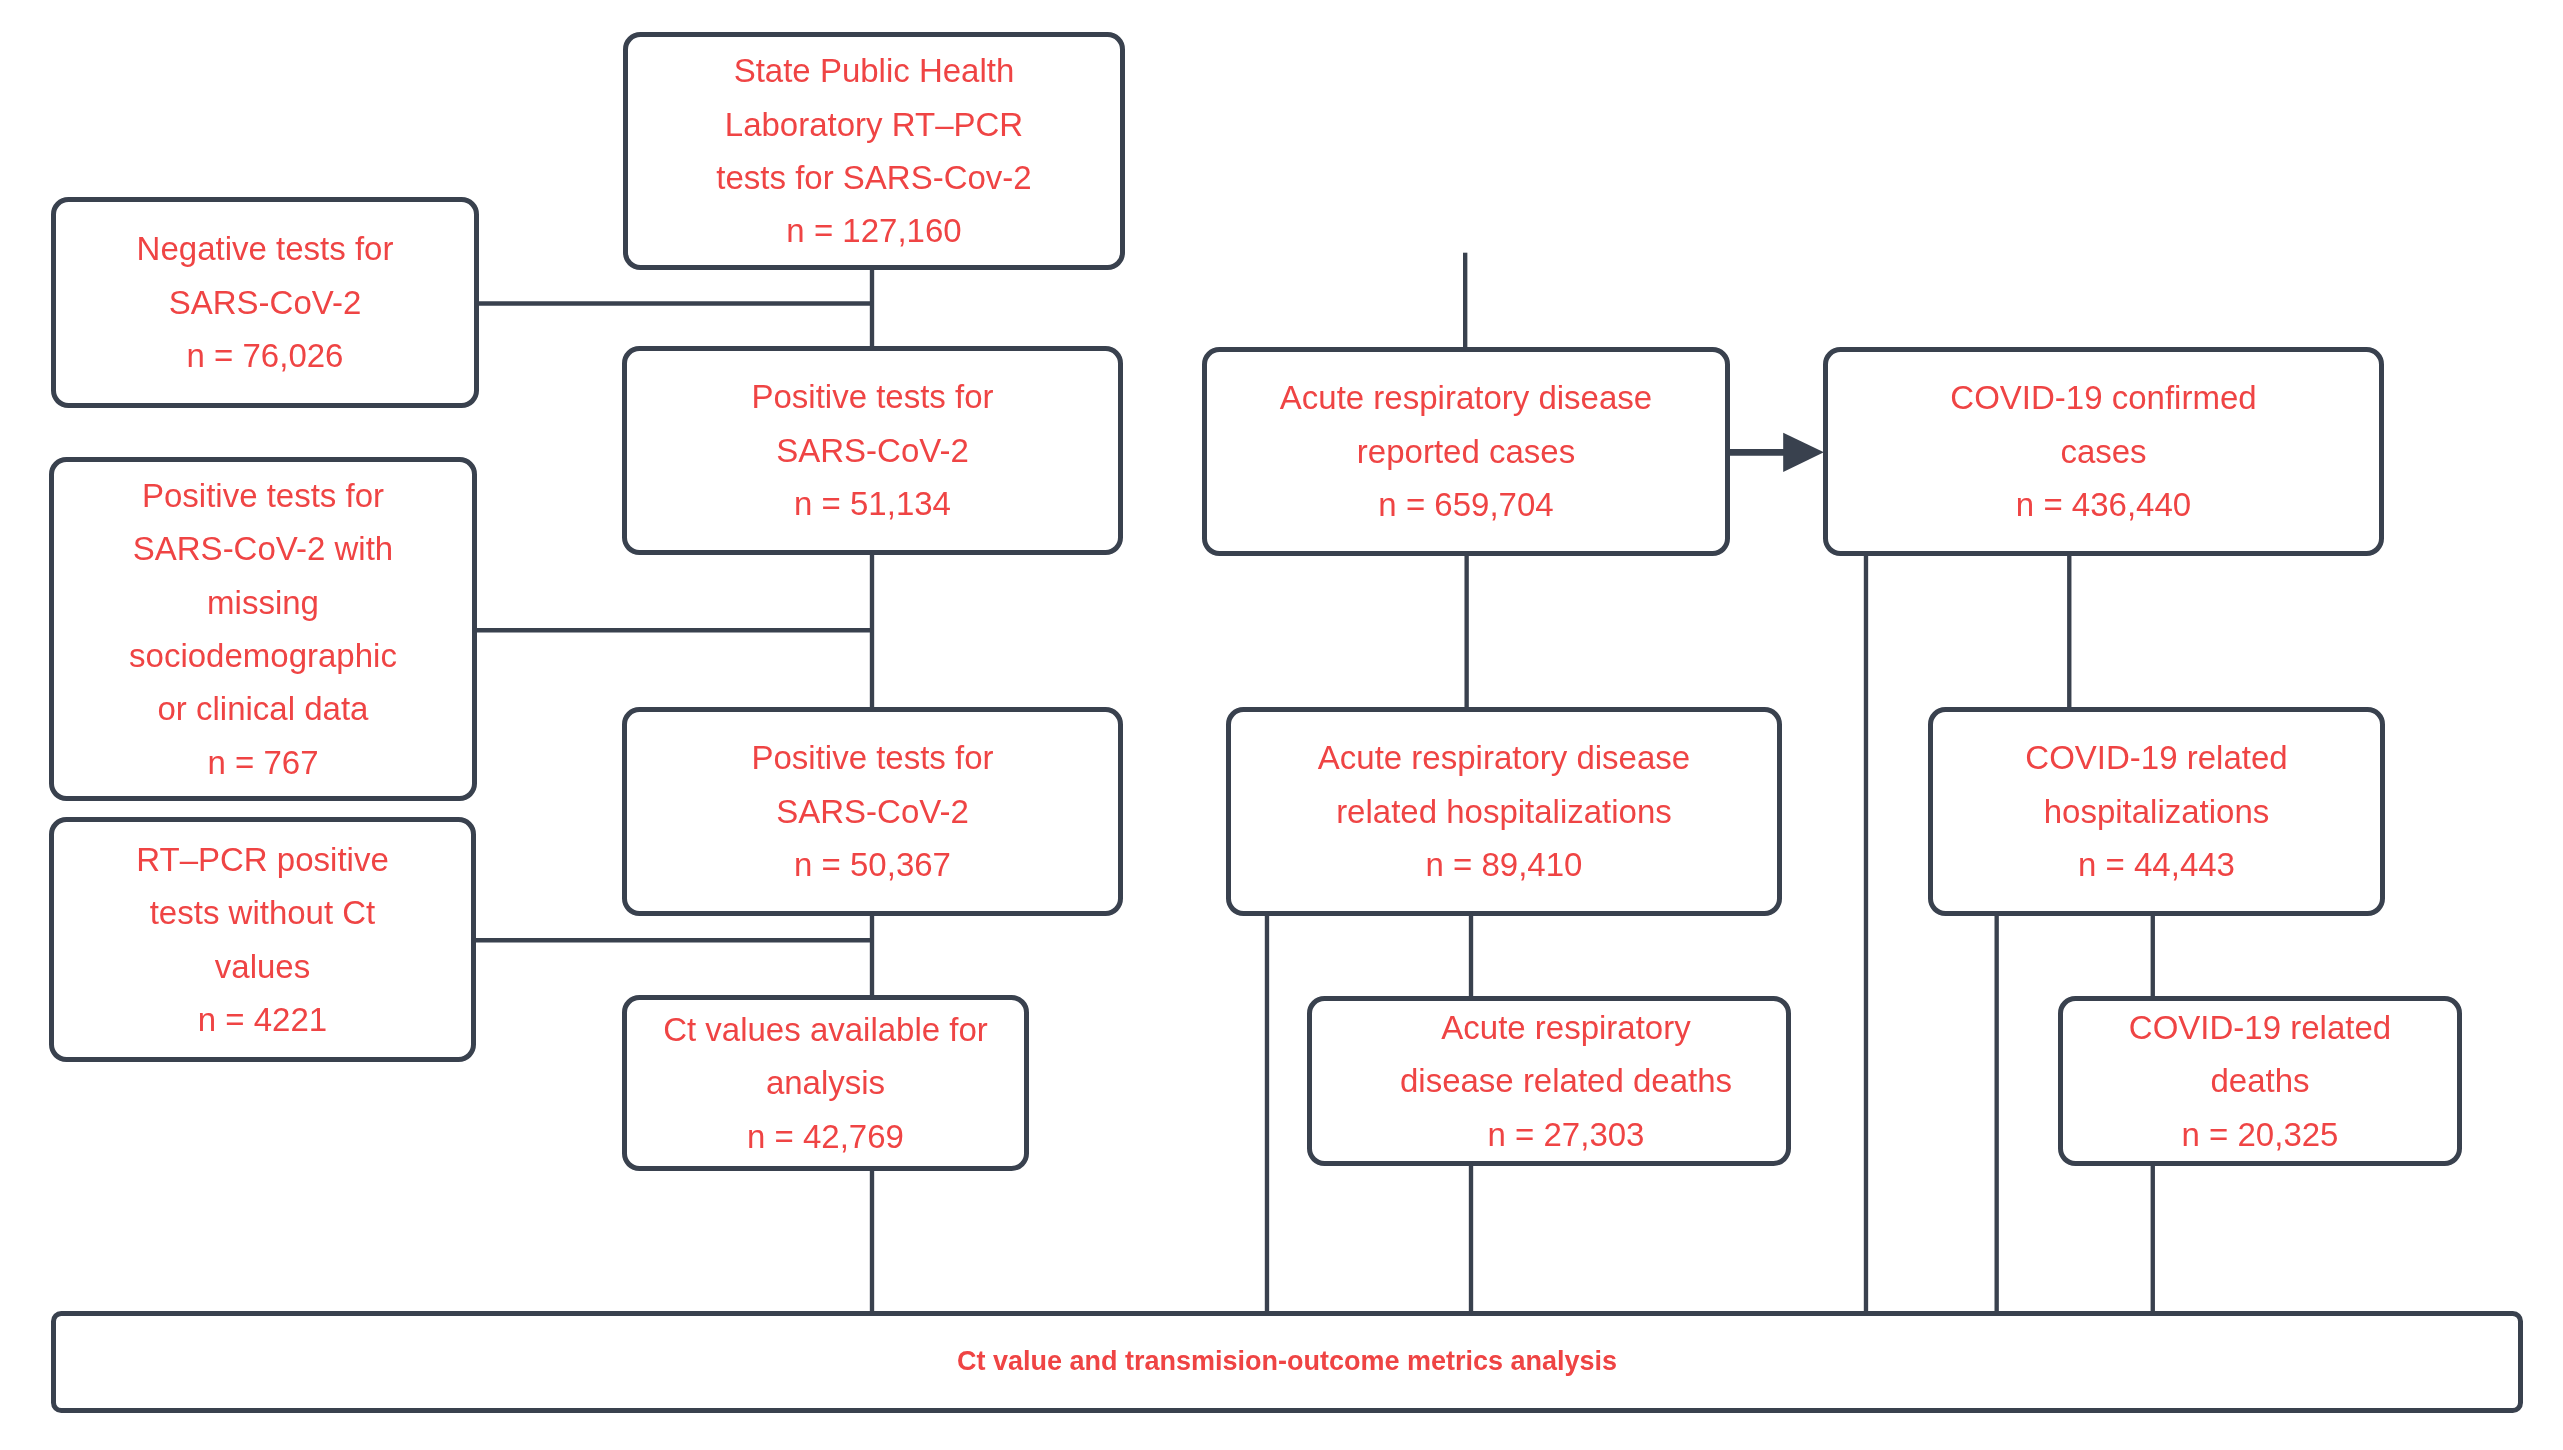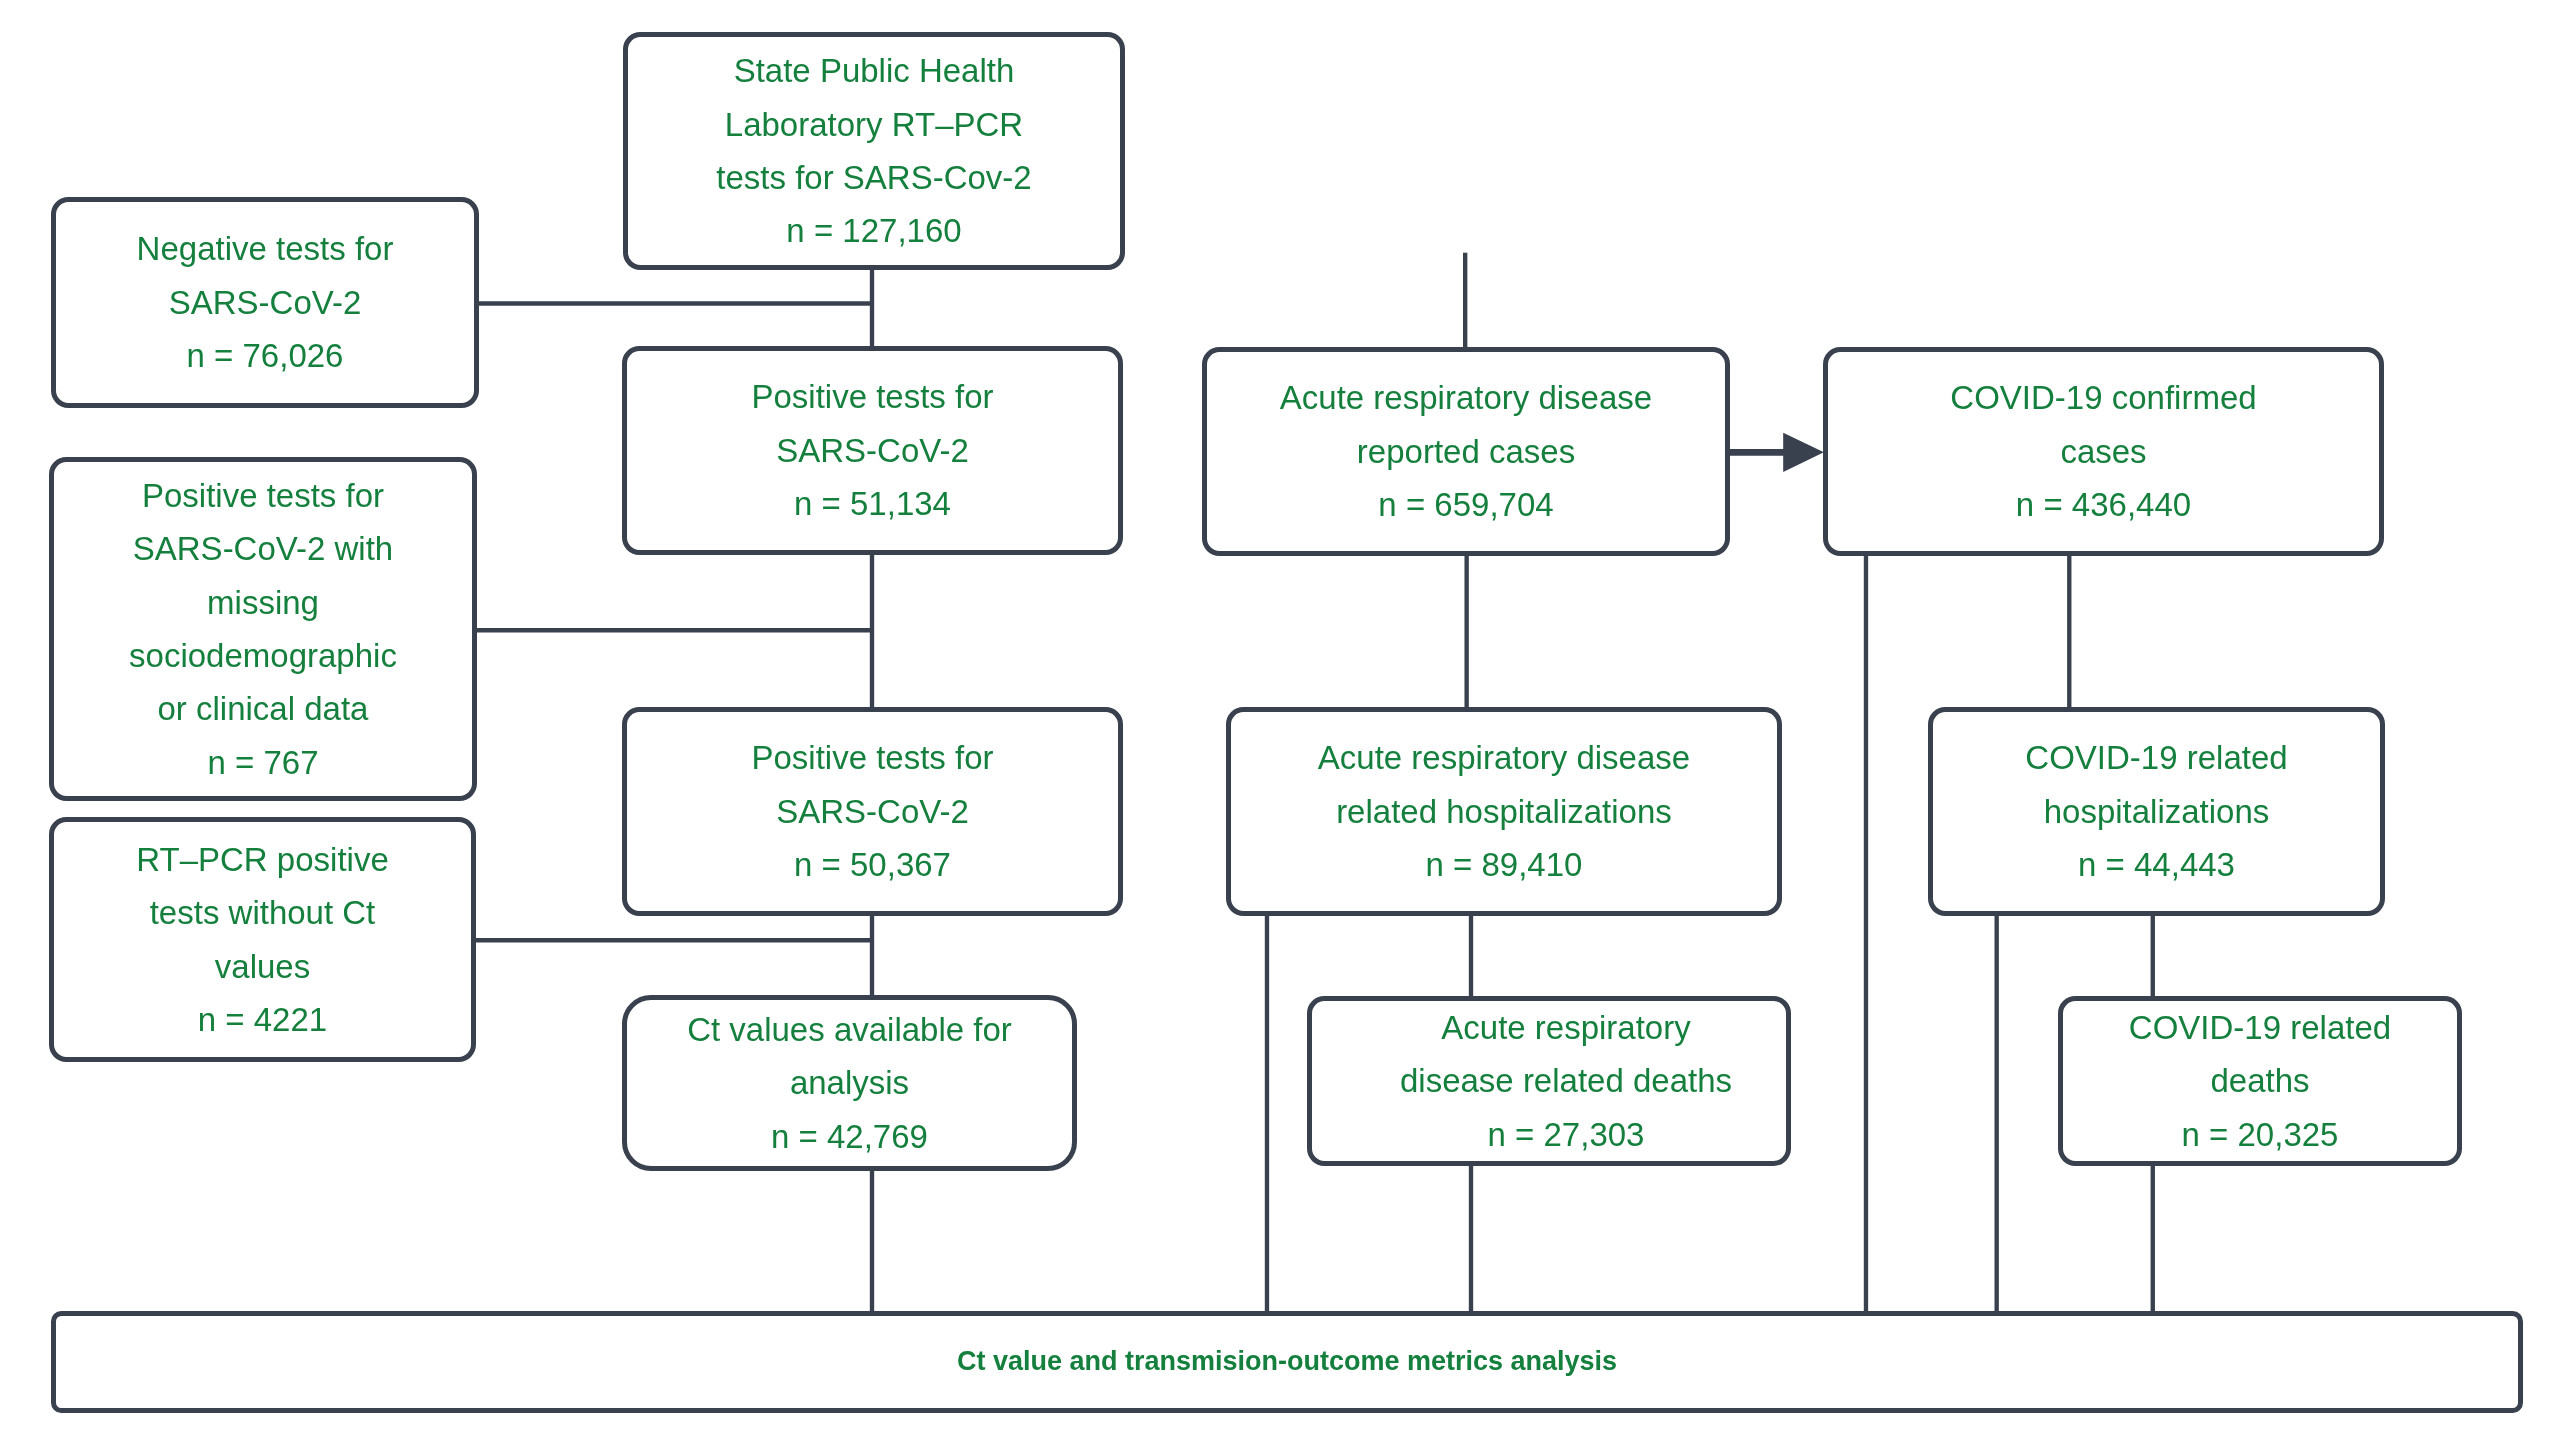--- a/index.html
+++ b/index.html
@@ -25,21 +25,21 @@
   .box {
     position: absolute;
     box-sizing: border-box;
     border: 5.1px solid #39414e;
     border-radius: 17.4px;
     background: #ffffff;
     display: flex;
     align-items: center;
     justify-content: center;
     text-align: center;
-    color: #15803d;
+    color: #ef4444;
     font-size: 33px;
     line-height: 1.62;
     z-index: 2;
   }
   .box .lbl {
     white-space: pre-line;
     padding: 0 13px;
   }
   .box.bar-box {
     border-radius: 10.2px;
@@ -138,21 +138,21 @@
 n = 44,443</span>
   </div>
 
   <div class="box" style="left:49px; top:817px; width:427px; height:245px;">
     <span class="lbl">RT–PCR positive
 tests without Ct
 values
 n = 4221</span>
   </div>
 
-  <div class="box" style="left:622px; top:995px; width:455px; height:176px;border-radius:29px;">
+  <div class="box" style="left:622px; top:995px; width:407px; height:176px;">
     <span class="lbl">Ct values available for
 analysis
 n = 42,769</span>
   </div>
 
   <div class="box" style="left:1307px; top:996px; width:484px; height:170px;padding-left:34px;">
     <span class="lbl">Acute respiratory
 disease related deaths
 n = 27,303</span>
   </div>

